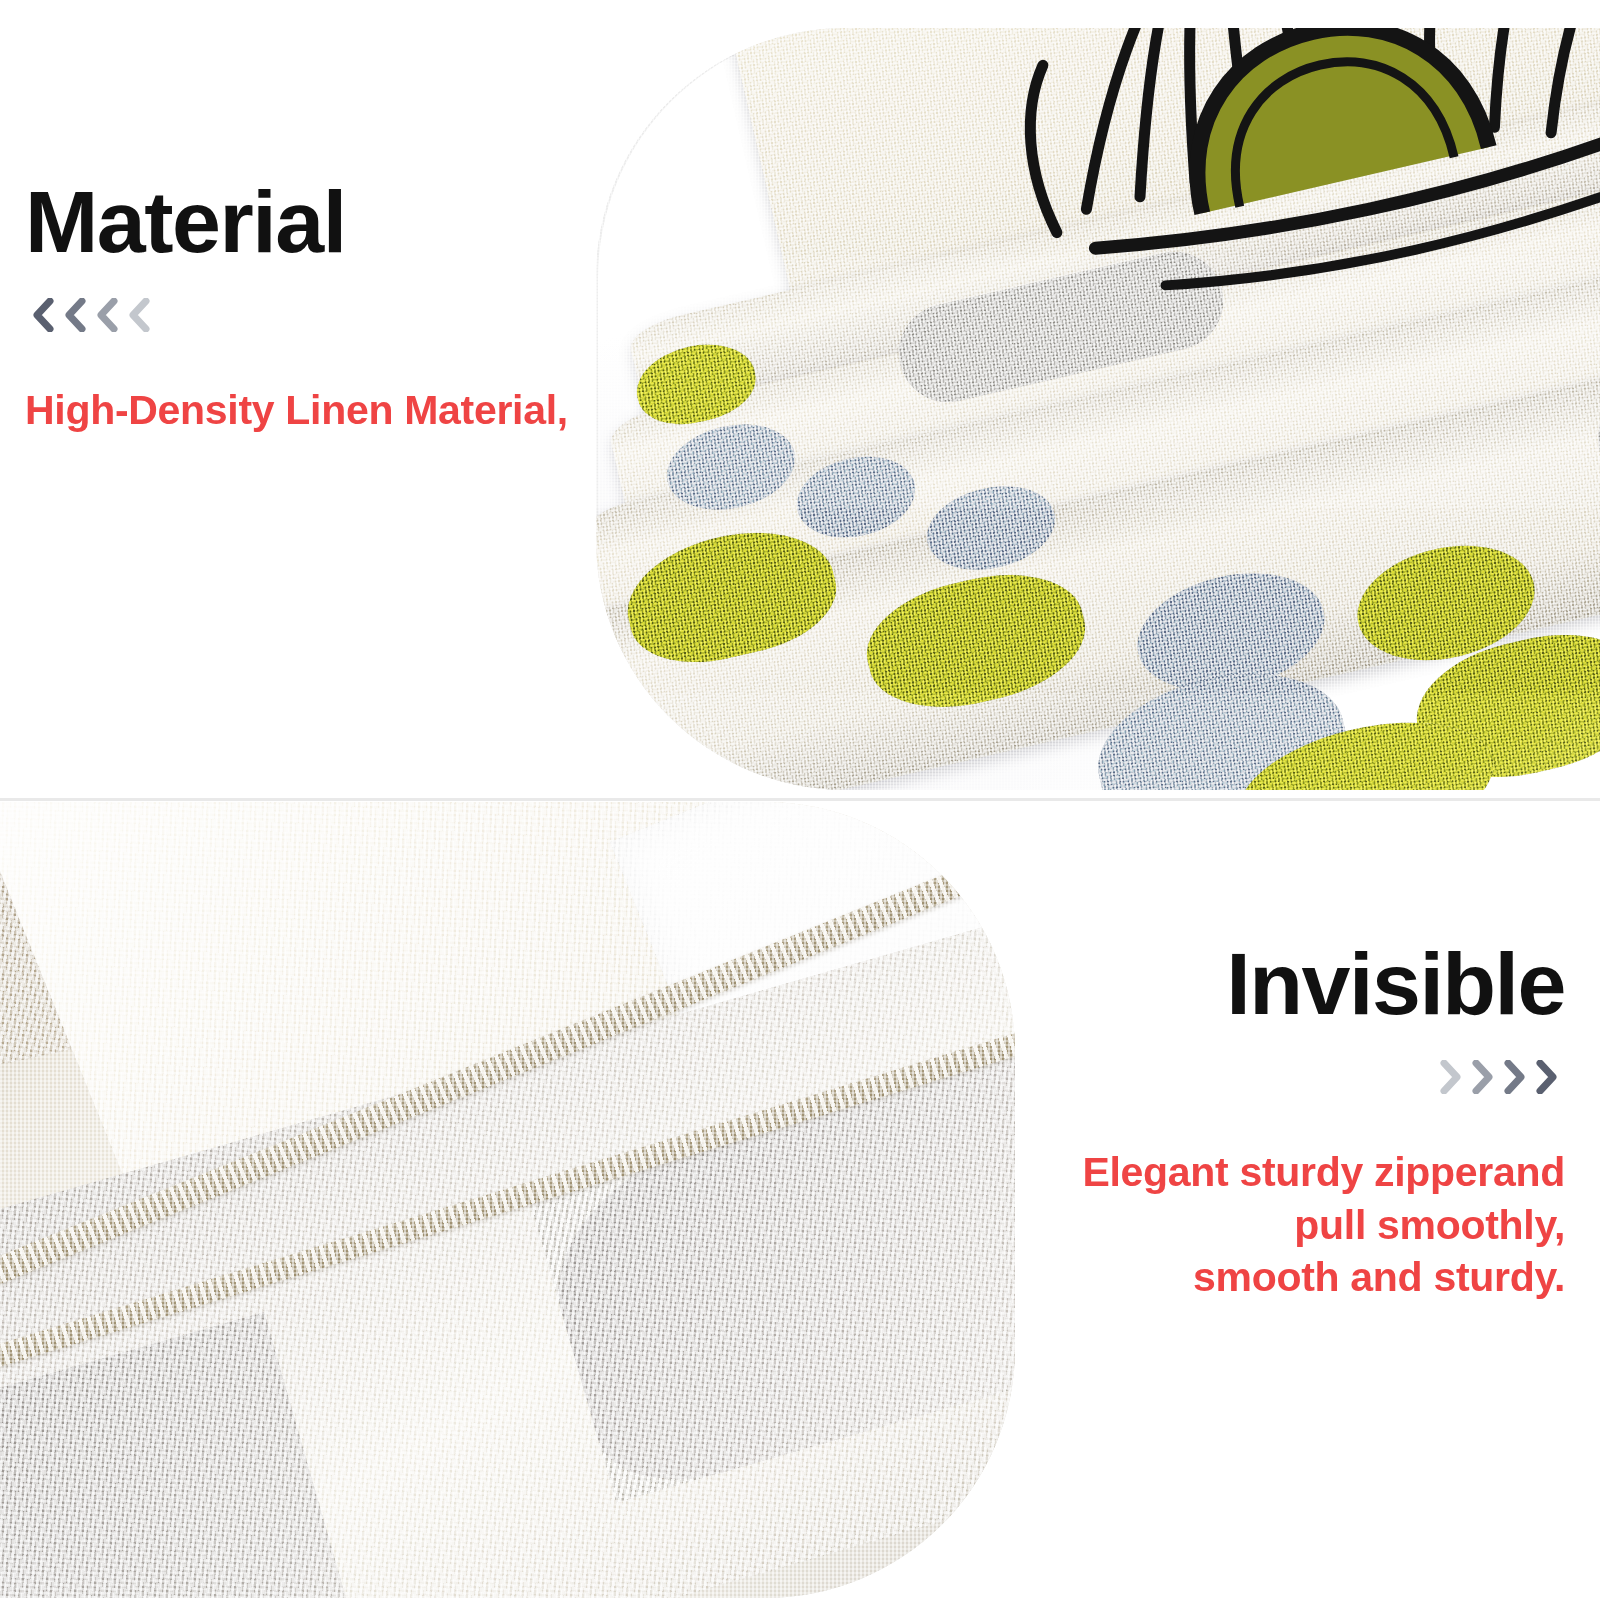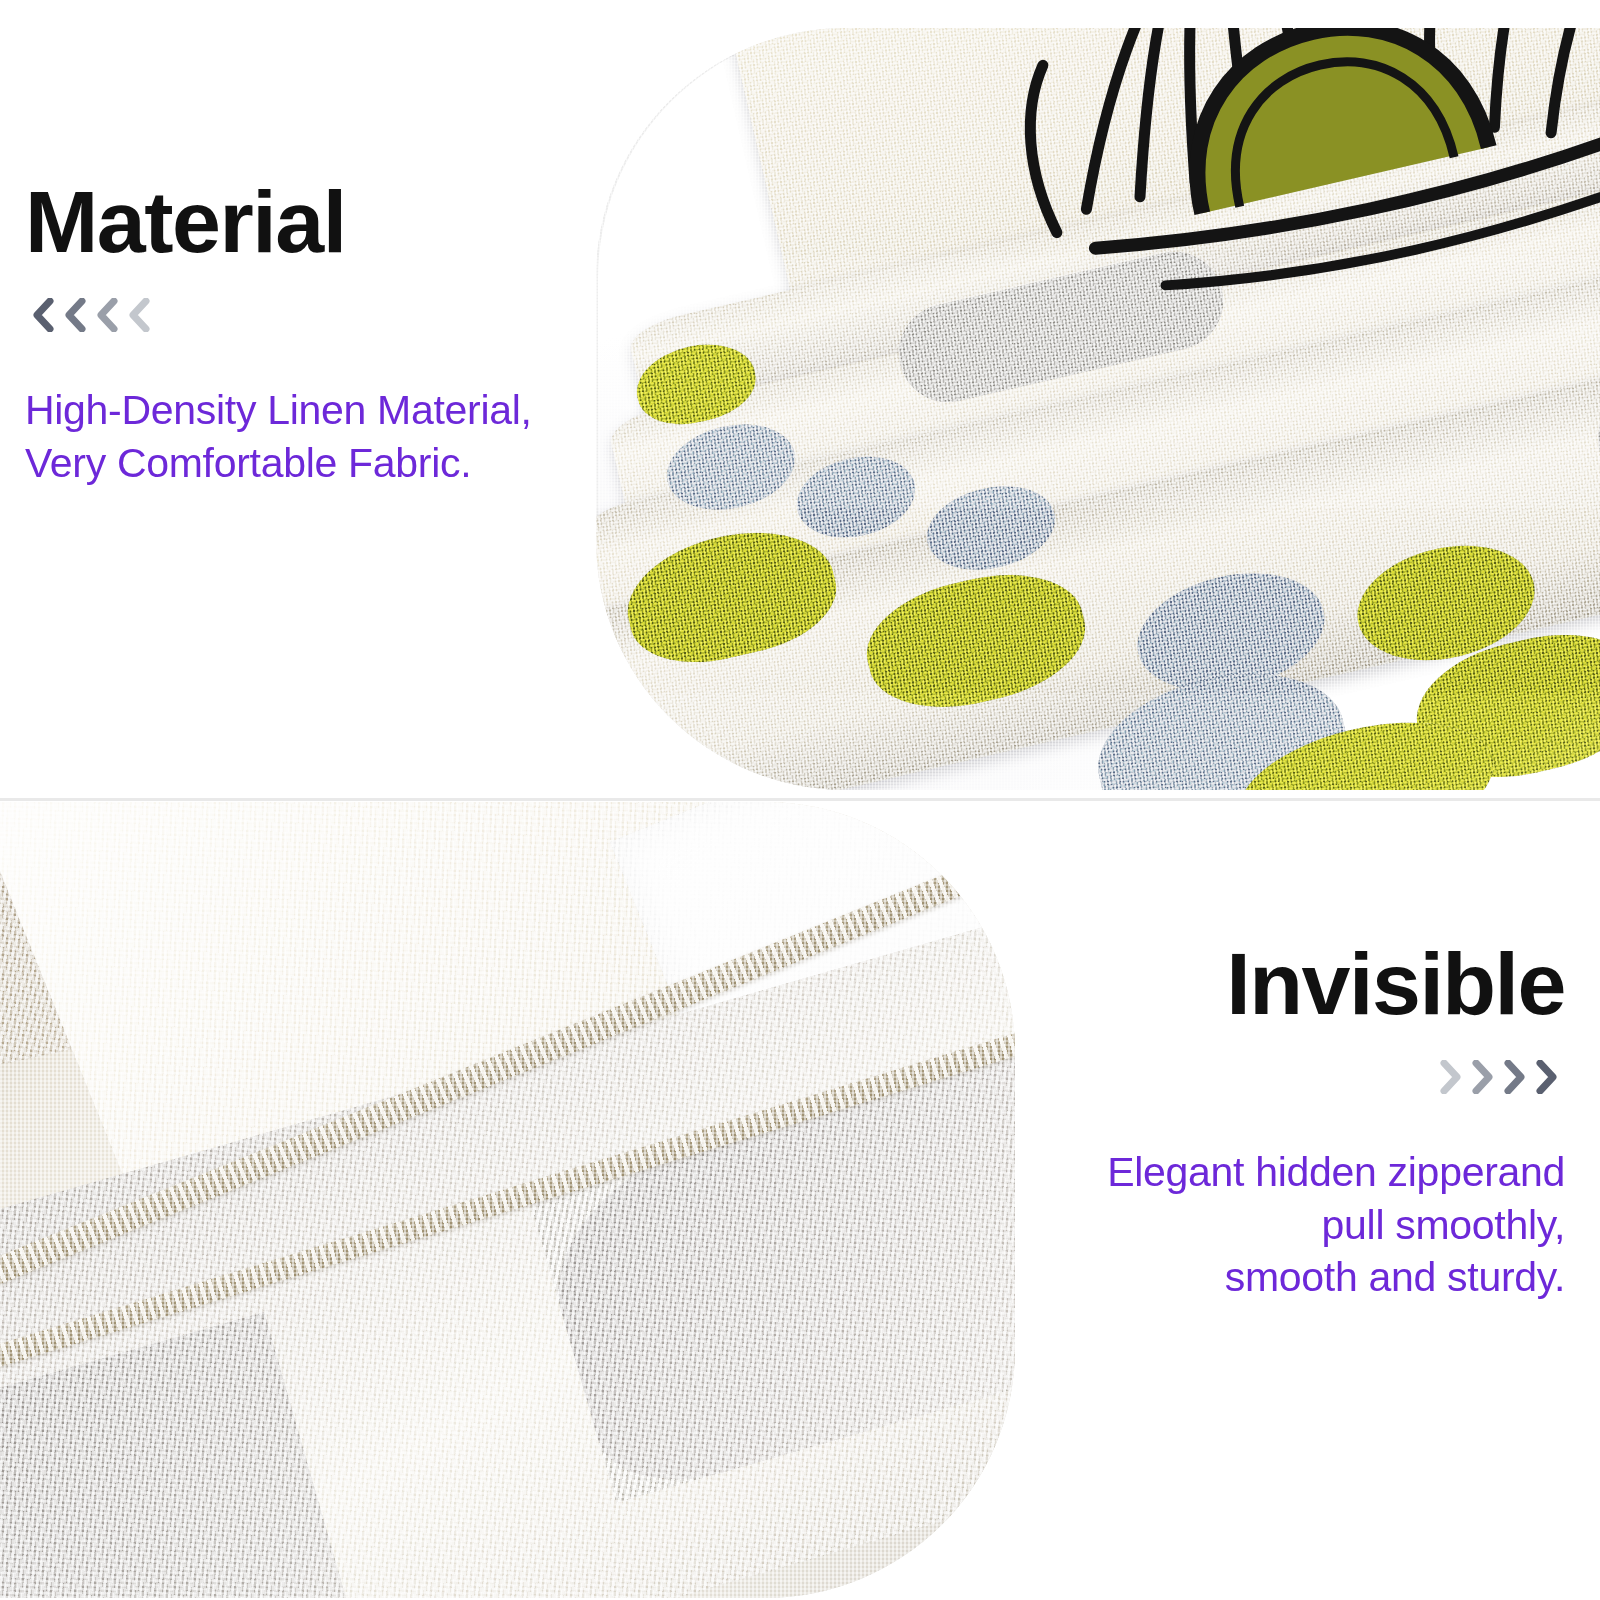--- a/index.html
+++ b/index.html
@@ -33,21 +33,21 @@
   .headline .line { display:block; }
 
   .chevrons { display:flex; gap:6px; margin-top:30px; }
   #material-text .chevrons { justify-content:flex-start; margin-left:5px; }
   #zipper-text   .chevrons { justify-content:flex-end; margin-right:5px; }
   .chev { width:26px; height:34px; display:block; }
   .chev svg { display:block; width:100%; height:100%; }
 
   .subtext {
     margin-top:52px; font-size:41px; line-height:1.28;
-    color:#6d28d9; font-weight:400; letter-spacing:-0.3px;
+    color:#ef4444; font-weight:700; letter-spacing:-0.3px;
   }
   .subtext .line { display:block; }
 
   
   #photo-fabric {
     position:absolute; left:596px; top:28px; width:1004px; height:762px;
     border-top-left-radius:250px; border-bottom-left-radius:250px;
     overflow:hidden; z-index:10;
     background:
       radial-gradient(ellipse 70% 60% at 18% 80%, #f4f3f6 0%, #fbfbfc 45%, #ffffff 70%),
@@ -301,21 +301,20 @@
       </span>
       <span class="chev">
         <svg viewBox="0 0 26 34">
             <path d="M20 3 L7 17 L20 31" fill="none" stroke="#c3c7cd" stroke-width="7" stroke-linecap="round" stroke-linejoin="round"></path>
           </svg>
       </span>
     </div>
 
     <p class="subtext">
       <span class="line">High-Density Linen Material,</span>
-      <span class="line">Very Comfortable Fabric.</span>
     </p>
   </div>
 </section>
 
 <div class="panel-divider"></div>
 
 <section class="panel" id="panel-zipper"></section>
 
 <div id="photo-zipper">
 
@@ -359,17 +358,17 @@
         </svg>
     </span>
     <span class="chev">
       <svg viewBox="0 0 26 34">
           <path d="M6 3 L19 17 L6 31" fill="none" stroke="#5a6070" stroke-width="7" stroke-linecap="round" stroke-linejoin="round"></path>
         </svg>
     </span>
   </div>
 
   <p class="subtext">
-    <span class="line">Elegant hidden zipperand</span>
+    <span class="line">Elegant sturdy zipperand</span>
     <span class="line">pull smoothly,</span>
     <span class="line">smooth and sturdy.</span>
   </p>
 </div>
 
 </body></html>

